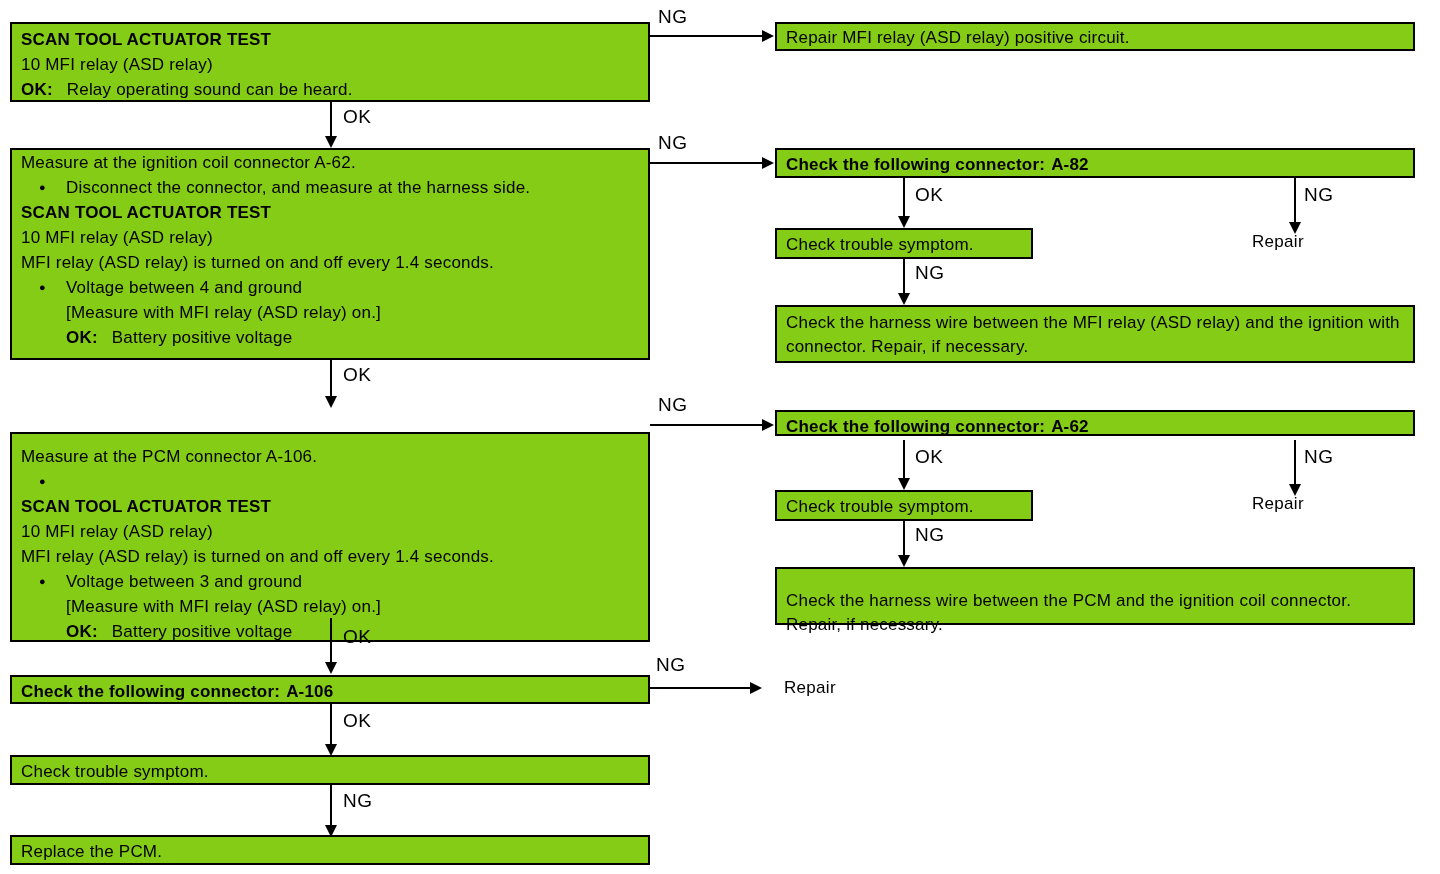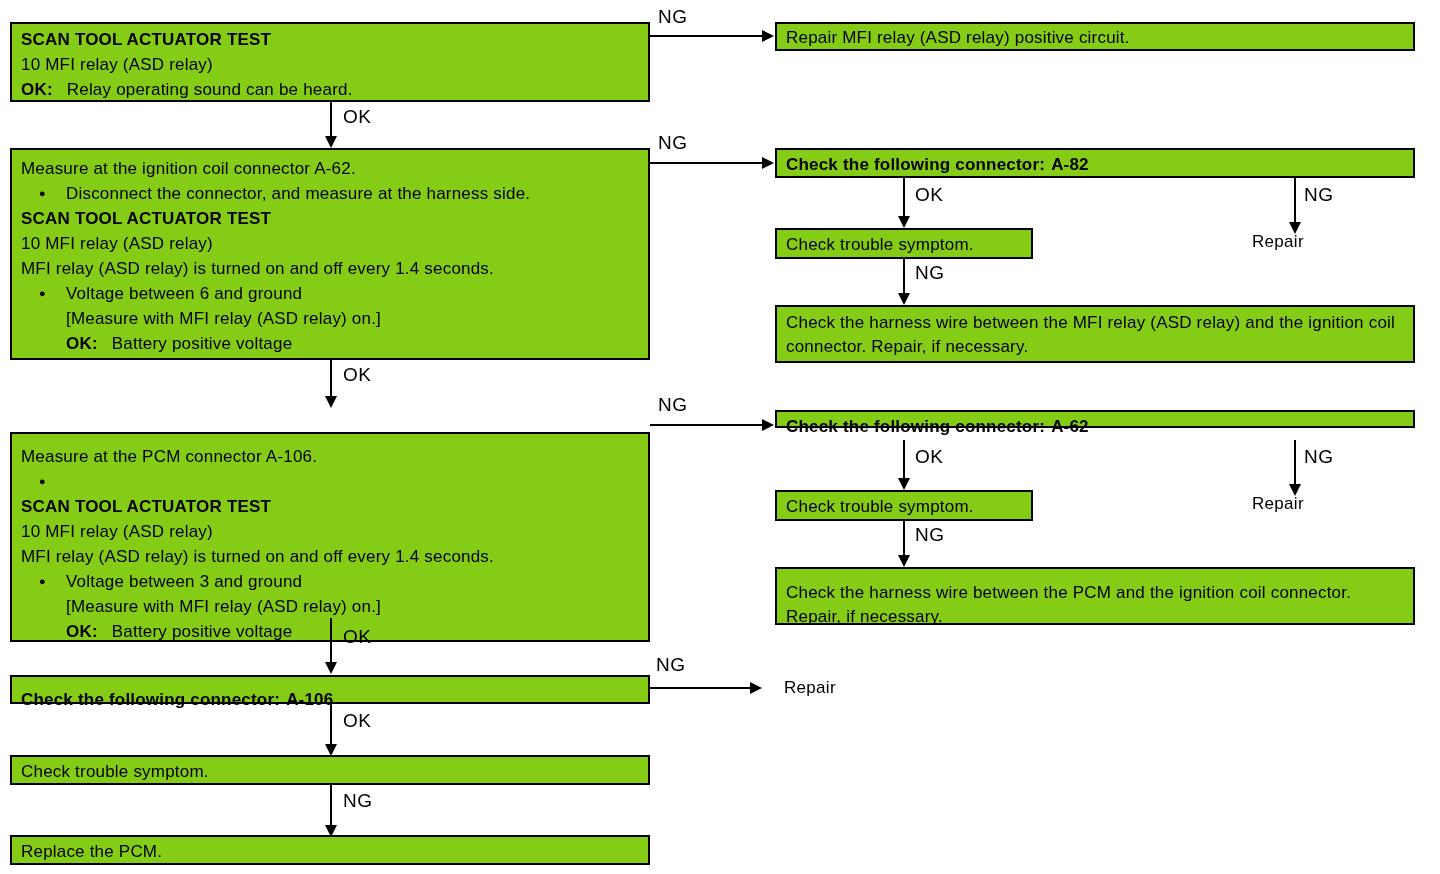--- a/index.html
+++ b/index.html
@@ -53,32 +53,32 @@
   <div class="arrow-right" style="left:762px; top:30px;"></div>
 
   <div class="box" style="left:775px; top:22px; width:640px; height:29px;">
     <div class="row" style="margin-top:-2px;">Repair MFI relay (ASD relay) positive circuit.</div>
   </div>
 
   <div class="vline" style="left:330px; top:102px; height:38px;"></div>
   <div class="arrow-down" style="left:325px; top:136px;"></div>
   <span class="edge-label" style="left:343px; top:106px;">OK</span>
 
-  <div class="box" style="left:10px; top:148px; width:640px; height:212px; padding-top:6px;">
+  <div class="box" style="left:10px; top:148px; width:640px; height:212px; padding-top:0;">
     <div class="row">Measure at the ignition coil connector A-62.</div>
     <div class="bullet-row">
       <span class="bullet">●</span>
         <span>Disconnect the connector, and measure at the harness side.</span>
     </div>
     <div class="row bold">SCAN TOOL ACTUATOR TEST</div>
     <div class="row">10 MFI relay (ASD relay)</div>
     <div class="row">MFI relay (ASD relay) is turned on and off every 1.4 seconds.</div>
     <div class="bullet-row">
       <span class="bullet">●</span>
-        <span>Voltage between 6 and ground</span>
+        <span>Voltage between 4 and ground</span>
     </div>
     <div class="indent">[Measure with MFI relay (ASD relay) on.]</div>
     <div class="indent">
       <span class="oklabel">OK:</span><span>Battery positive voltage</span>
     </div>
   </div>
 
   <span class="edge-label" style="left:658px; top:132px;">NG</span>
   <div class="hline" style="left:650px; top:162px; width:114px;"></div>
   <div class="arrow-right" style="left:762px; top:157px;"></div>
@@ -98,21 +98,21 @@
 
   <div class="box" style="left:775px; top:228px; width:258px; height:31px; padding-top:2px;">
     <div class="row">Check trouble symptom.</div>
   </div>
 
   <div class="vline" style="left:903px; top:259px; height:38px;"></div>
   <div class="arrow-down" style="left:898px; top:293px;"></div>
   <span class="edge-label" style="left:915px; top:262px;">NG</span>
 
   <div class="box wrapline" style="left:775px; top:305px; width:640px; height:58px; padding-top:4px;">
-    <span>Check the harness wire between the MFI relay (ASD relay) and the ignition coil connector. Repair, if necessary.</span>
+    <span>Check the harness wire between the MFI relay (ASD relay) and the ignition with connector. Repair, if necessary.</span>
   </div>
 
   <div class="vline" style="left:330px; top:360px; height:40px;"></div>
   <div class="arrow-down" style="left:325px; top:396px;"></div>
   <span class="edge-label" style="left:343px; top:364px;">OK</span>
 
   <div class="box" style="left:10px; top:432px; width:640px; height:210px; padding-top:10px;">
     <div class="row">Measure at the PCM connector A-106.</div>
     <div class="bullet-row">
       <span class="bullet">●</span>
@@ -127,50 +127,50 @@
     <div class="indent">[Measure with MFI relay (ASD relay) on.]</div>
     <div class="indent">
       <span class="oklabel">OK:</span><span>Battery positive voltage</span>
     </div>
   </div>
 
   <span class="edge-label" style="left:658px; top:394px;">NG</span>
   <div class="hline" style="left:650px; top:424px; width:114px;"></div>
   <div class="arrow-right" style="left:762px; top:419px;"></div>
 
-  <div class="box" style="left:775px; top:410px; width:640px; height:18px; padding-top:2px;">
+  <div class="box" style="left:775px; top:410px; width:640px; height:26px; padding-top:2px;">
     <span class="bold">Check the following connector:</span><span class="conn-id">A-62</span>
   </div>
 
   <div class="vline" style="left:903px; top:440px; height:42px;"></div>
   <div class="arrow-down" style="left:898px; top:478px;"></div>
   <span class="edge-label" style="left:915px; top:446px;">OK</span>
 
   <div class="vline" style="left:1294px; top:440px; height:48px;"></div>
   <div class="arrow-down" style="left:1289px; top:484px;"></div>
   <span class="edge-label" style="left:1304px; top:446px;">NG</span>
   <span class="repair-label" style="left:1252px; top:494px;">Repair</span>
 
   <div class="box" style="left:775px; top:490px; width:258px; height:31px; padding-top:2px;">
     <div class="row">Check trouble symptom.</div>
   </div>
 
   <div class="vline" style="left:903px; top:521px; height:38px;"></div>
   <div class="arrow-down" style="left:898px; top:555px;"></div>
   <span class="edge-label" style="left:915px; top:524px;">NG</span>
 
-  <div class="box wrapline" style="left:775px; top:567px; width:640px; height:58px; padding-top:12px;">
+  <div class="box wrapline" style="left:775px; top:567px; width:640px; height:58px; padding-top:20px;">
     <span>Check the harness wire between the PCM and the ignition coil connector. Repair, if necessary.</span>
   </div>
 
   <div class="vline" style="left:330px; top:618px; height:50px;"></div>
   <div class="arrow-down" style="left:325px; top:662px;"></div>
   <span class="edge-label" style="left:343px; top:626px;">OK</span>
 
-  <div class="box" style="left:10px; top:675px; width:640px; height:29px; padding-top:10px;">
+  <div class="box" style="left:10px; top:675px; width:640px; height:29px; padding-top:2px;">
     <span class="bold">Check the following connector:</span><span class="conn-id">A-106</span>
   </div>
 
   <span class="edge-label" style="left:656px; top:654px;">NG</span>
   <div class="hline" style="left:650px; top:687px; width:102px;"></div>
   <div class="arrow-right" style="left:750px; top:682px;"></div>
   <span class="repair-label" style="left:784px; top:678px;">Repair</span>
 
   <div class="vline" style="left:330px; top:704px; height:46px;"></div>
   <div class="arrow-down" style="left:325px; top:744px;"></div>

